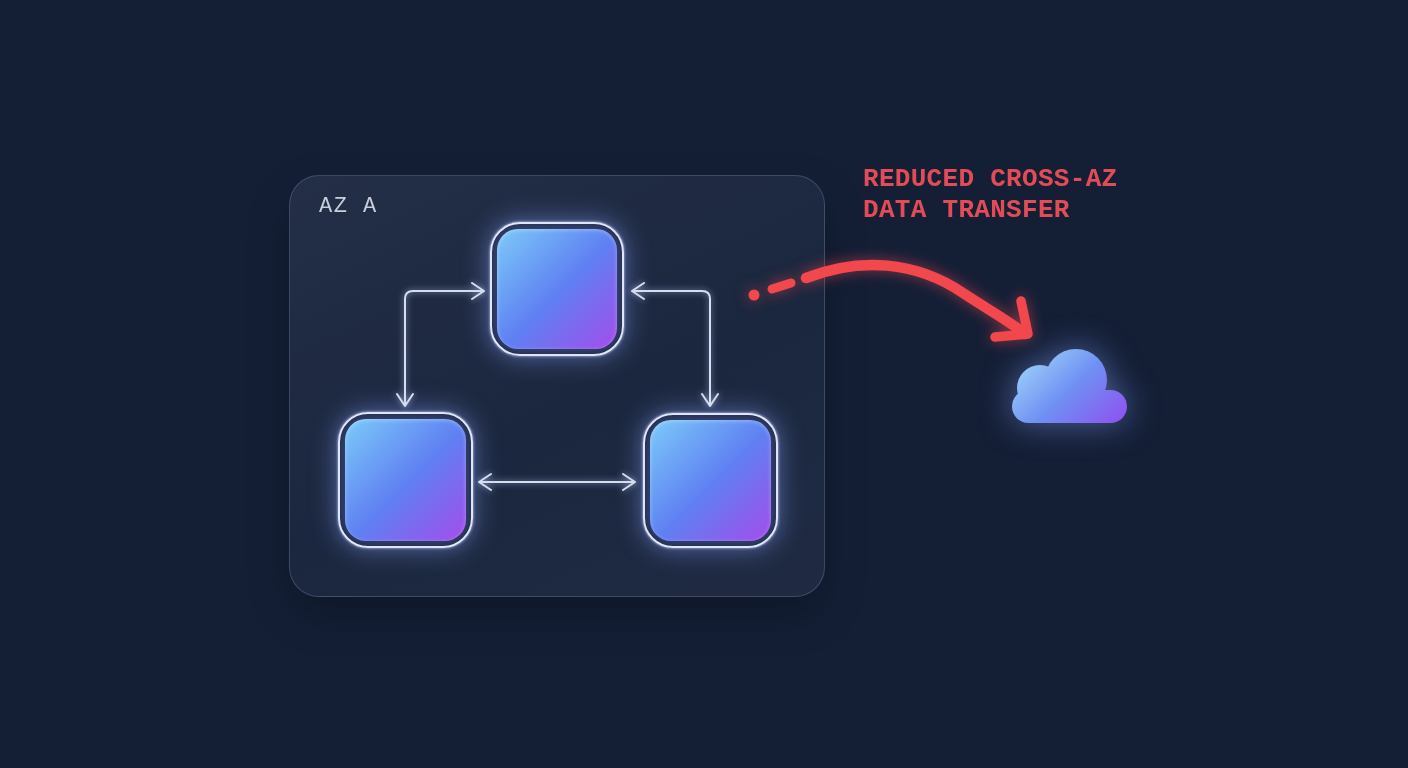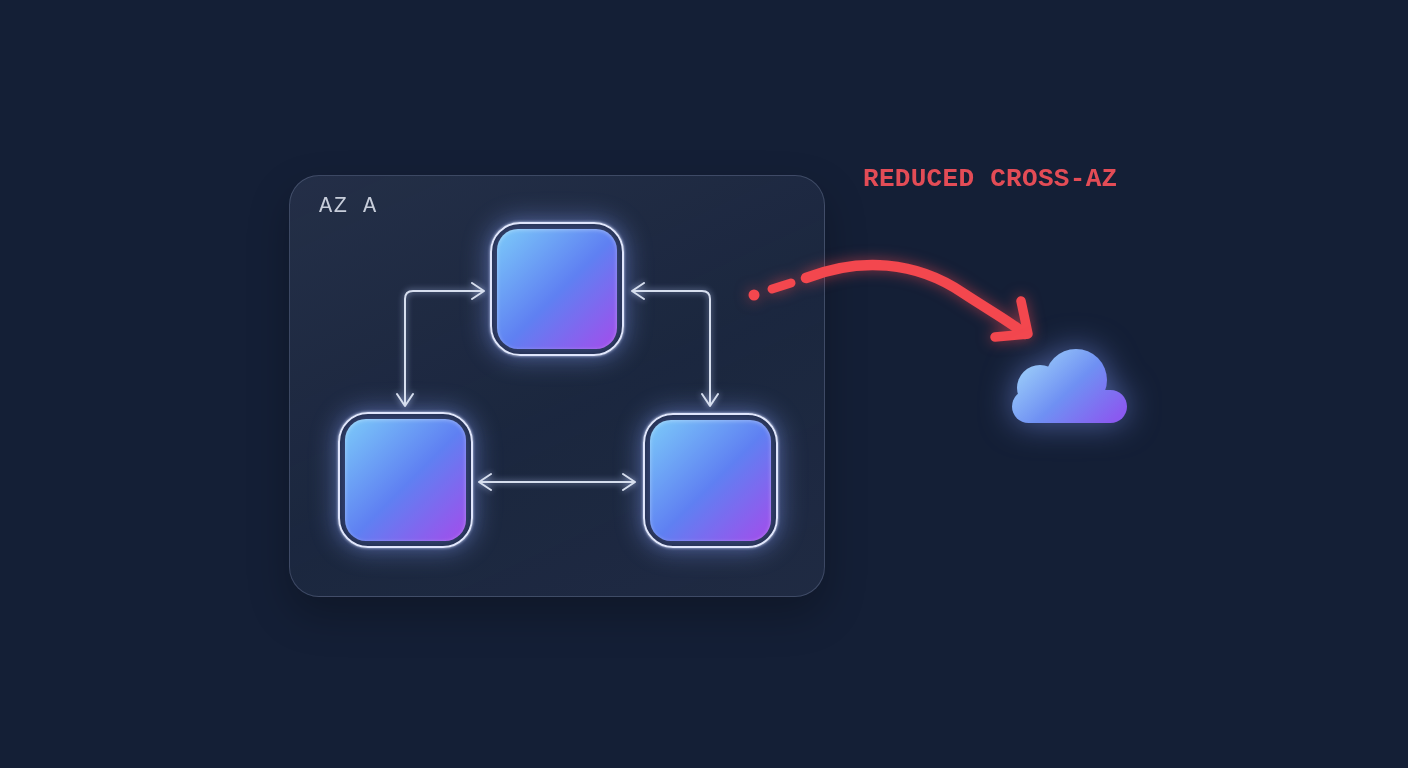--- a/index.html
+++ b/index.html
@@ -139,15 +139,16 @@
 
     <g class="cloud-group">
       <circle cx="1076" cy="380" r="31" fill="url(#cloudGrad)"></circle>
       <circle cx="1040" cy="388" r="23" fill="url(#cloudGrad)"></circle>
       <rect x="1012" y="390" width="115" height="33" rx="16.5" fill="url(#cloudGrad)"></rect>
     </g>
   </svg>
 
   <div class="annotation">
     <div>REDUCED CROSS-AZ</div>
+    <div>DATA TRANSFER</div>
   </div>
 
 </div>
 
 </body></html>

